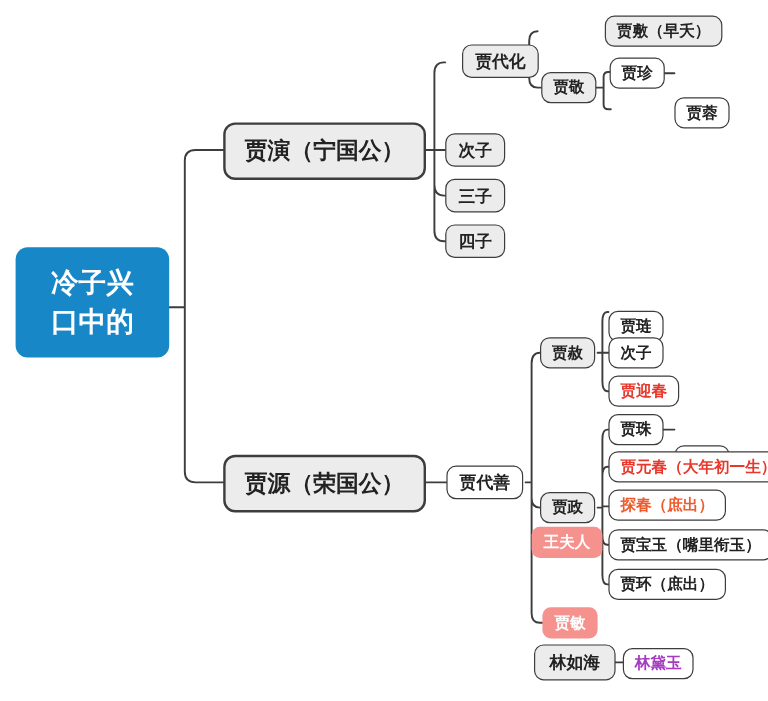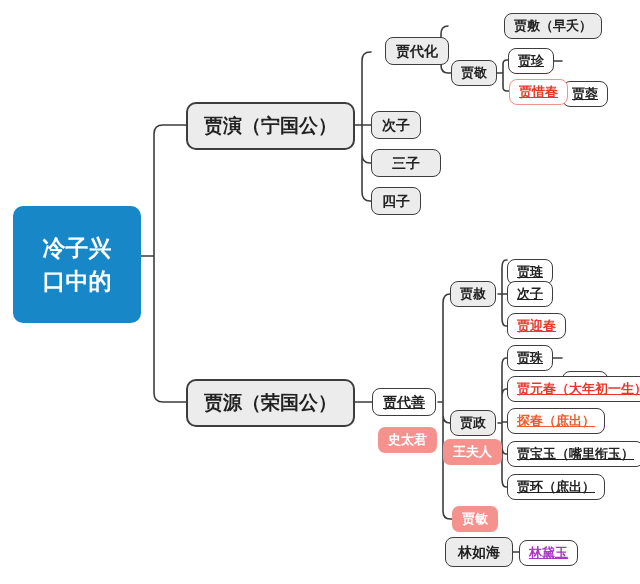--- a/index.html
+++ b/index.html
@@ -8,34 +8,34 @@
     font-family:"Liberation Sans", sans-serif; overflow:hidden;
   }
   #stage{position:absolute;inset:0;width:640px;height:584px;}
   svg.wires{position:absolute;left:0;top:0;z-index:1;}
   .node{
     position:absolute;z-index:2;box-sizing:border-box;
     display:flex;align-items:center;justify-content:center;
     white-space:nowrap;color:#222;background:#fff;
   }
   .root{
-    background:var(--blue);color:#fff;width:128px;height:117px;
+    background:var(--blue);color:#fff;width:128px;height:92px;
     border-radius:10px;font-size:23px;font-weight:bold;line-height:33px;
     flex-direction:column;text-align:left;
   }
   .big{
     font-size:19px;font-weight:bold;background:var(--gray);
     border:2px solid var(--line);border-radius:10px;padding:9px 16px;
   }
   .sm{
     font-size:13px;font-weight:600;border:1.5px solid var(--line);
     border-radius:8px;padding:4px 9px;line-height:16px;
   }
   .gray{background:var(--gray);}
-  .white{background:#fff;text-decoration:underline;}
+  .white{background:#fff;}
   .pinkfill{
     background:var(--pink);color:#fff;border:none;border-radius:7px;
     padding:5px 10px;font-size:13px;font-weight:600;line-height:16px;
   }
   .red{color:var(--red);}
   .orange{color:var(--orange);}
   .purple{color:var(--purple);}
   .pinkborder{border-color:var(--pinkborder);}
 </style>
 </head>
@@ -74,28 +74,26 @@
     <span>冷子兴</span>
     <span>口中的</span>
   </div>
 
   <div class="node big" style="left:186px;top:102px;">贾演（宁国公）</div>
   <div class="node sm gray" style="left:371px;top:37px;font-size:14px;padding:5px 10px;margin-left:14px;">贾代化</div>
   <div class="node sm gray" style="left:472px;top:13px;margin-left:32px;">贾敷（早夭）</div>
   <div class="node sm gray" style="left:451px;top:60px;">贾敬</div>
   <div class="node sm white" style="left:508px;top:48px;">贾珍</div>
   <div class="node sm white" style="left:562px;top:49px;margin-top:32px;">贾蓉</div>
-  <div class="node sm white red pinkborder" style="left:509px;top:79px;">贾惜春</div>
   <div class="node sm gray" style="left:371px;top:111px;font-size:14px;padding:5px 10px;">次子</div>
-  <div class="node sm gray" style="left:371px;top:149px;font-size:14px;padding:5px 20px;">三子</div>
+  <div class="node sm gray" style="left:371px;top:149px;font-size:14px;padding:5px 10px;">三子</div>
   <div class="node sm gray" style="left:371px;top:187px;font-size:14px;padding:5px 10px;">四子</div>
 
   <div class="node big" style="left:186px;top:379px;">贾源（荣国公）</div>
   <div class="node sm white" style="left:372px;top:388px;font-size:14px;padding:5px 10px;text-align:center;">贾代善</div>
-  <div class="node pinkfill" style="left:378px;top:427px;">史太君</div>
 
   <div class="node sm gray" style="left:450px;top:281px;">贾赦</div>
   <div class="node sm white" style="left:507px;top:259px;">贾琏</div>
   <div class="node sm white" style="left:507px;top:281px;">次子</div>
   <div class="node sm white red" style="left:507px;top:313px;">贾迎春</div>
 
   <div class="node sm gray" style="left:450px;top:410px;">贾政</div>
   <div class="node pinkfill" style="left:443px;top:439px;">王夫人</div>
 
   <div class="node sm white" style="left:507px;top:345px;">贾珠</div>

